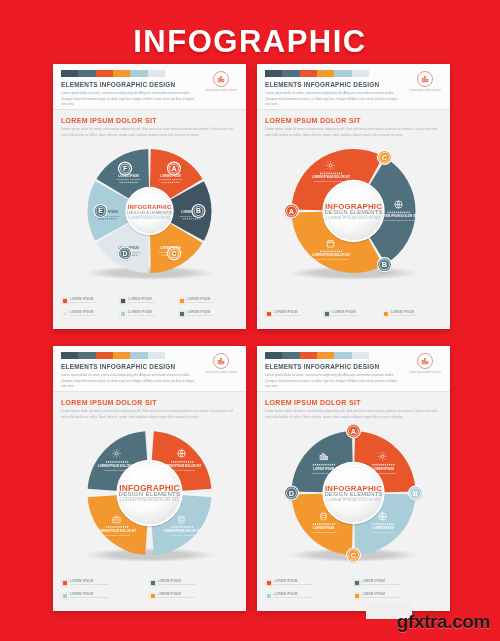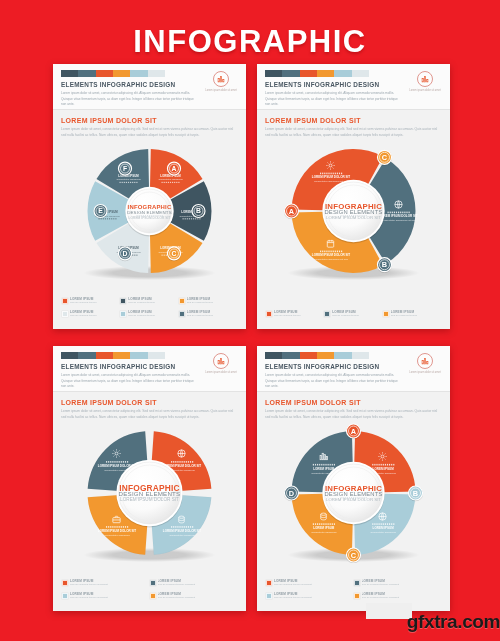--- a/index.html
+++ b/index.html
@@ -102,21 +102,21 @@
     width:6px; height:6px; flex:0 0 6px; margin-top:.5px;
     border:1px solid rgba(255,255,255,.8);
     box-shadow:0 0 0 .5px rgba(0,0,0,.06);
   }
   .lg-txt{ overflow:hidden; }
   .lg-h{ font-size:3.1px; font-weight:bold; color:#8f9ba3; letter-spacing:.15px; }
   .lg-p{ font-size:2.5px; line-height:1.6; color:#b4bec4; }
 
   
   .watermark{
-    position:absolute; right:0; bottom:8px;
+    position:absolute; right:10px; bottom:8px;
     font-size:19px; font-weight:bold;
     color:#1b1b1b;
     letter-spacing:-.4px;
     text-shadow:0 1px 0 rgba(255,255,255,.25);
   }
   .wm-patch{
     position:absolute; right:88px; bottom:22px;
     width:46px; height:16px; background:#efefef;
   }
 </style>

